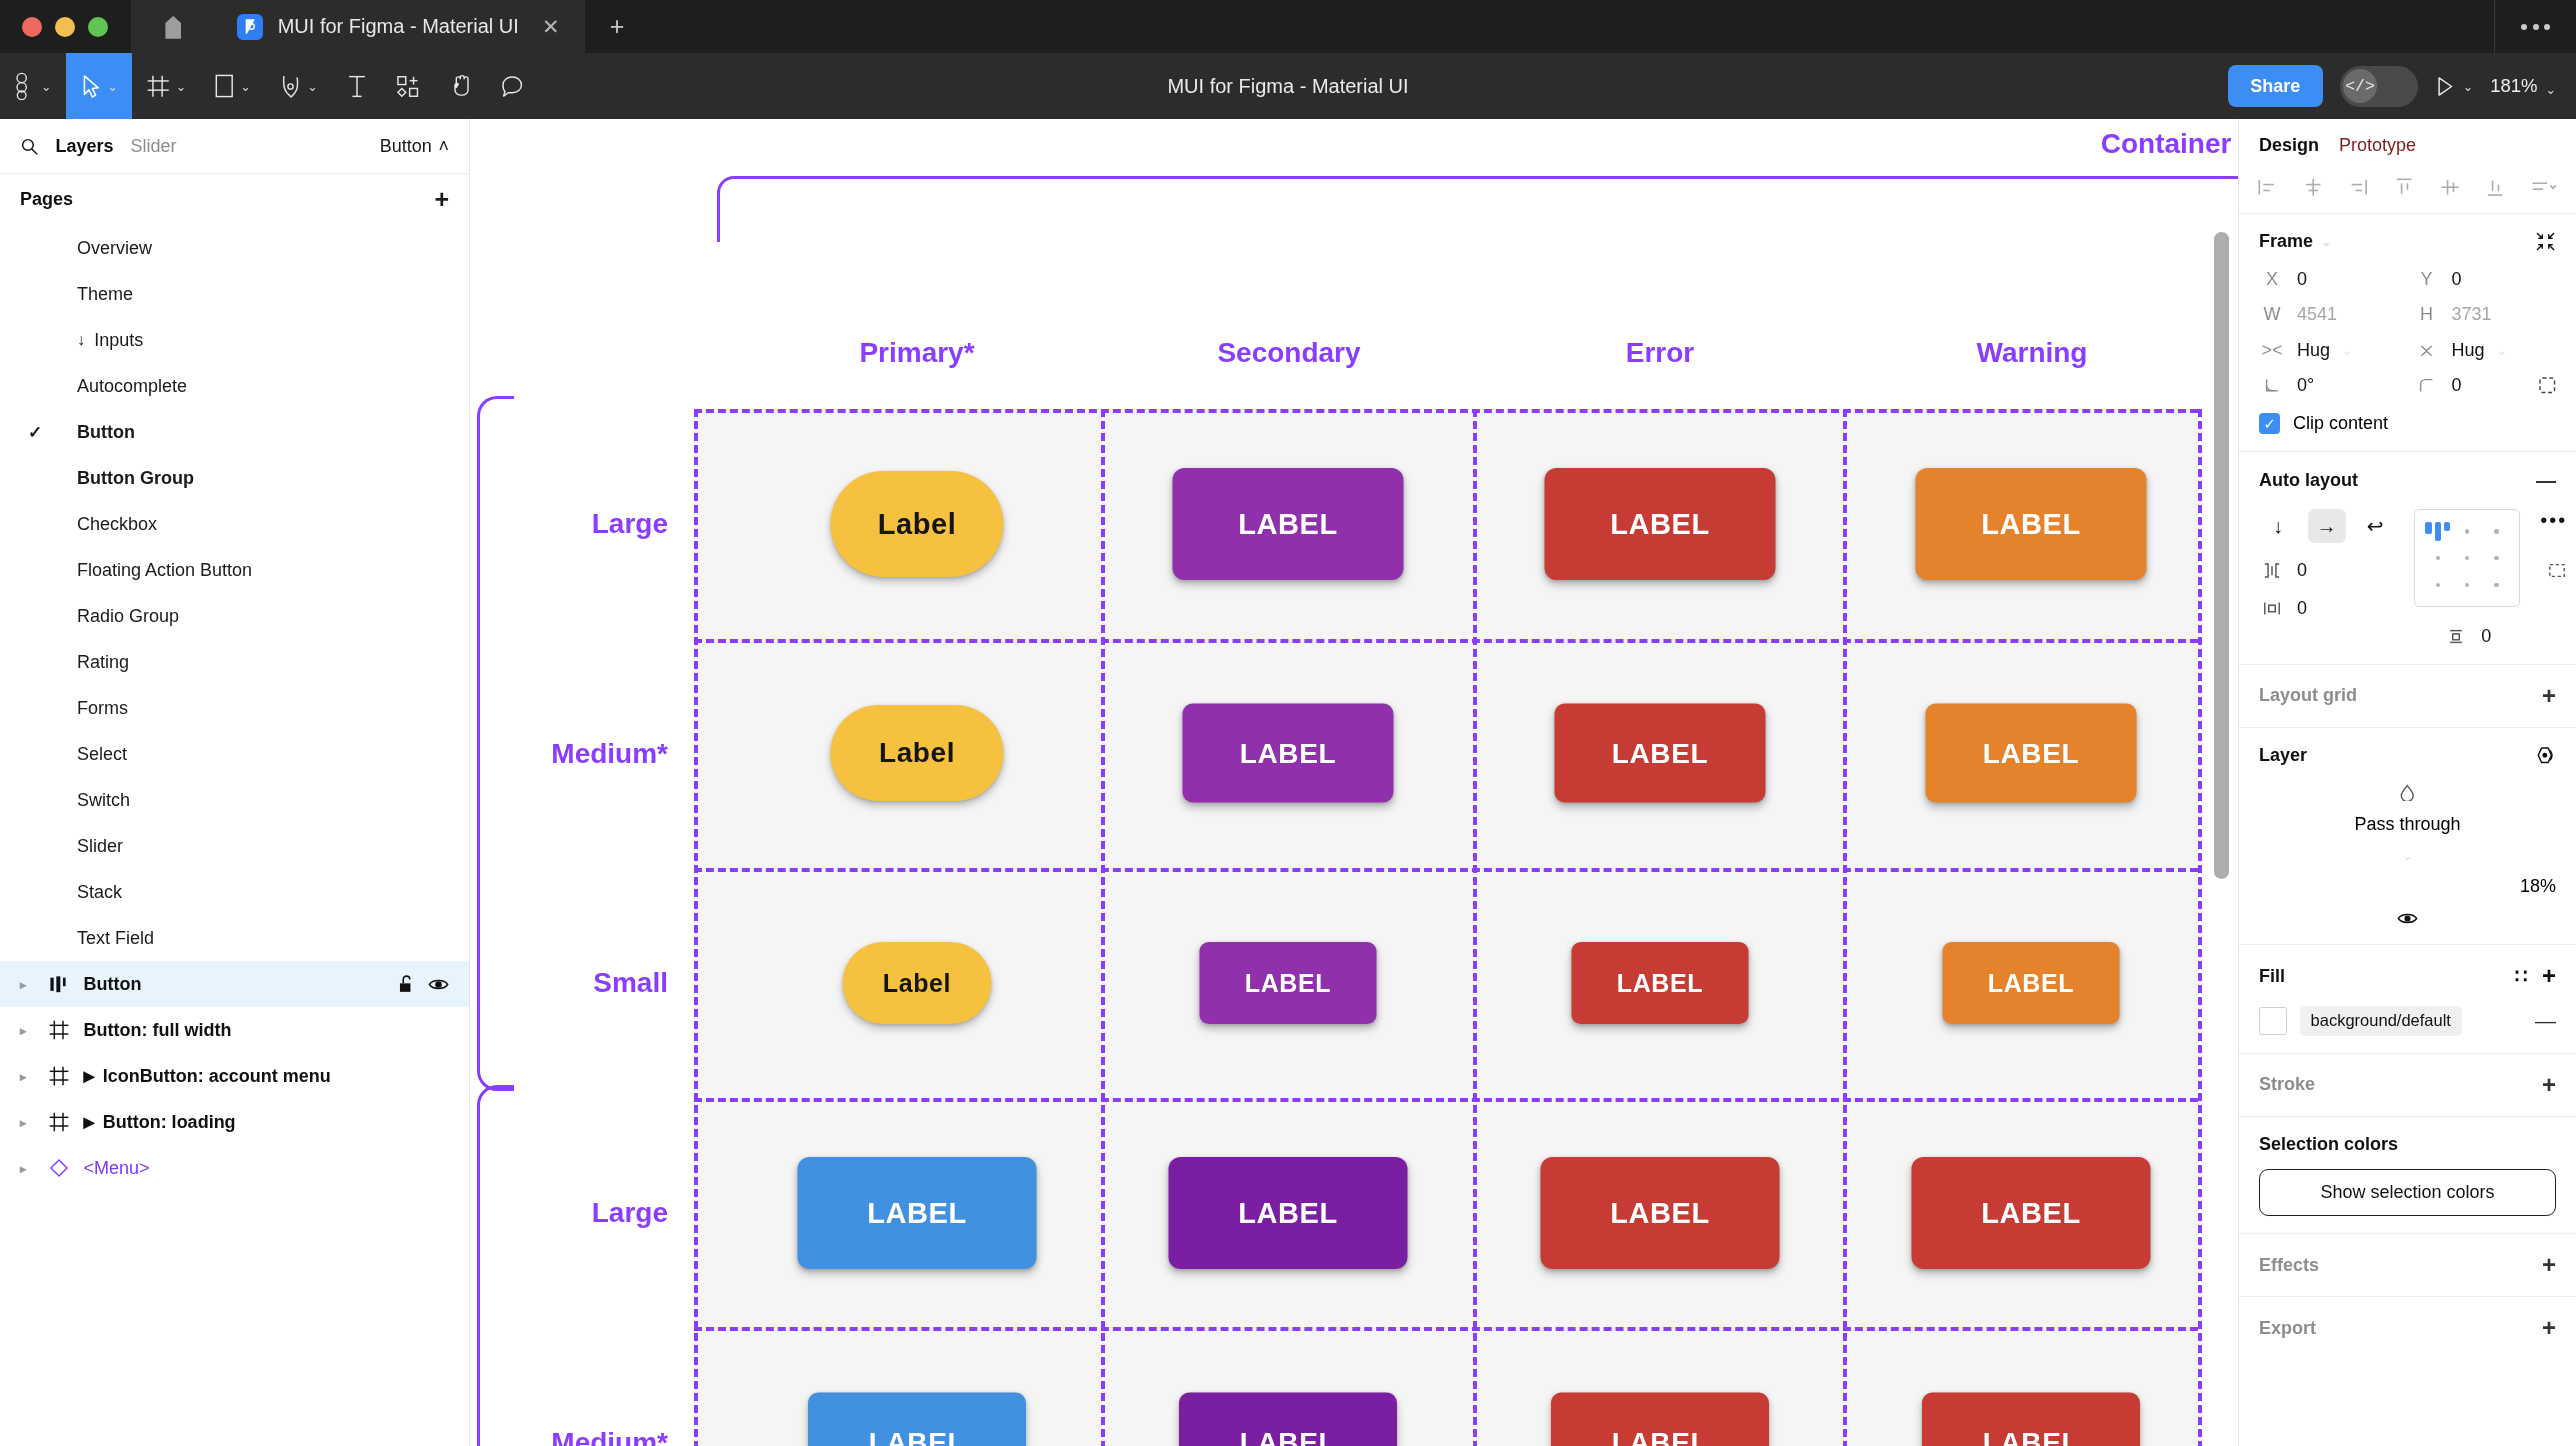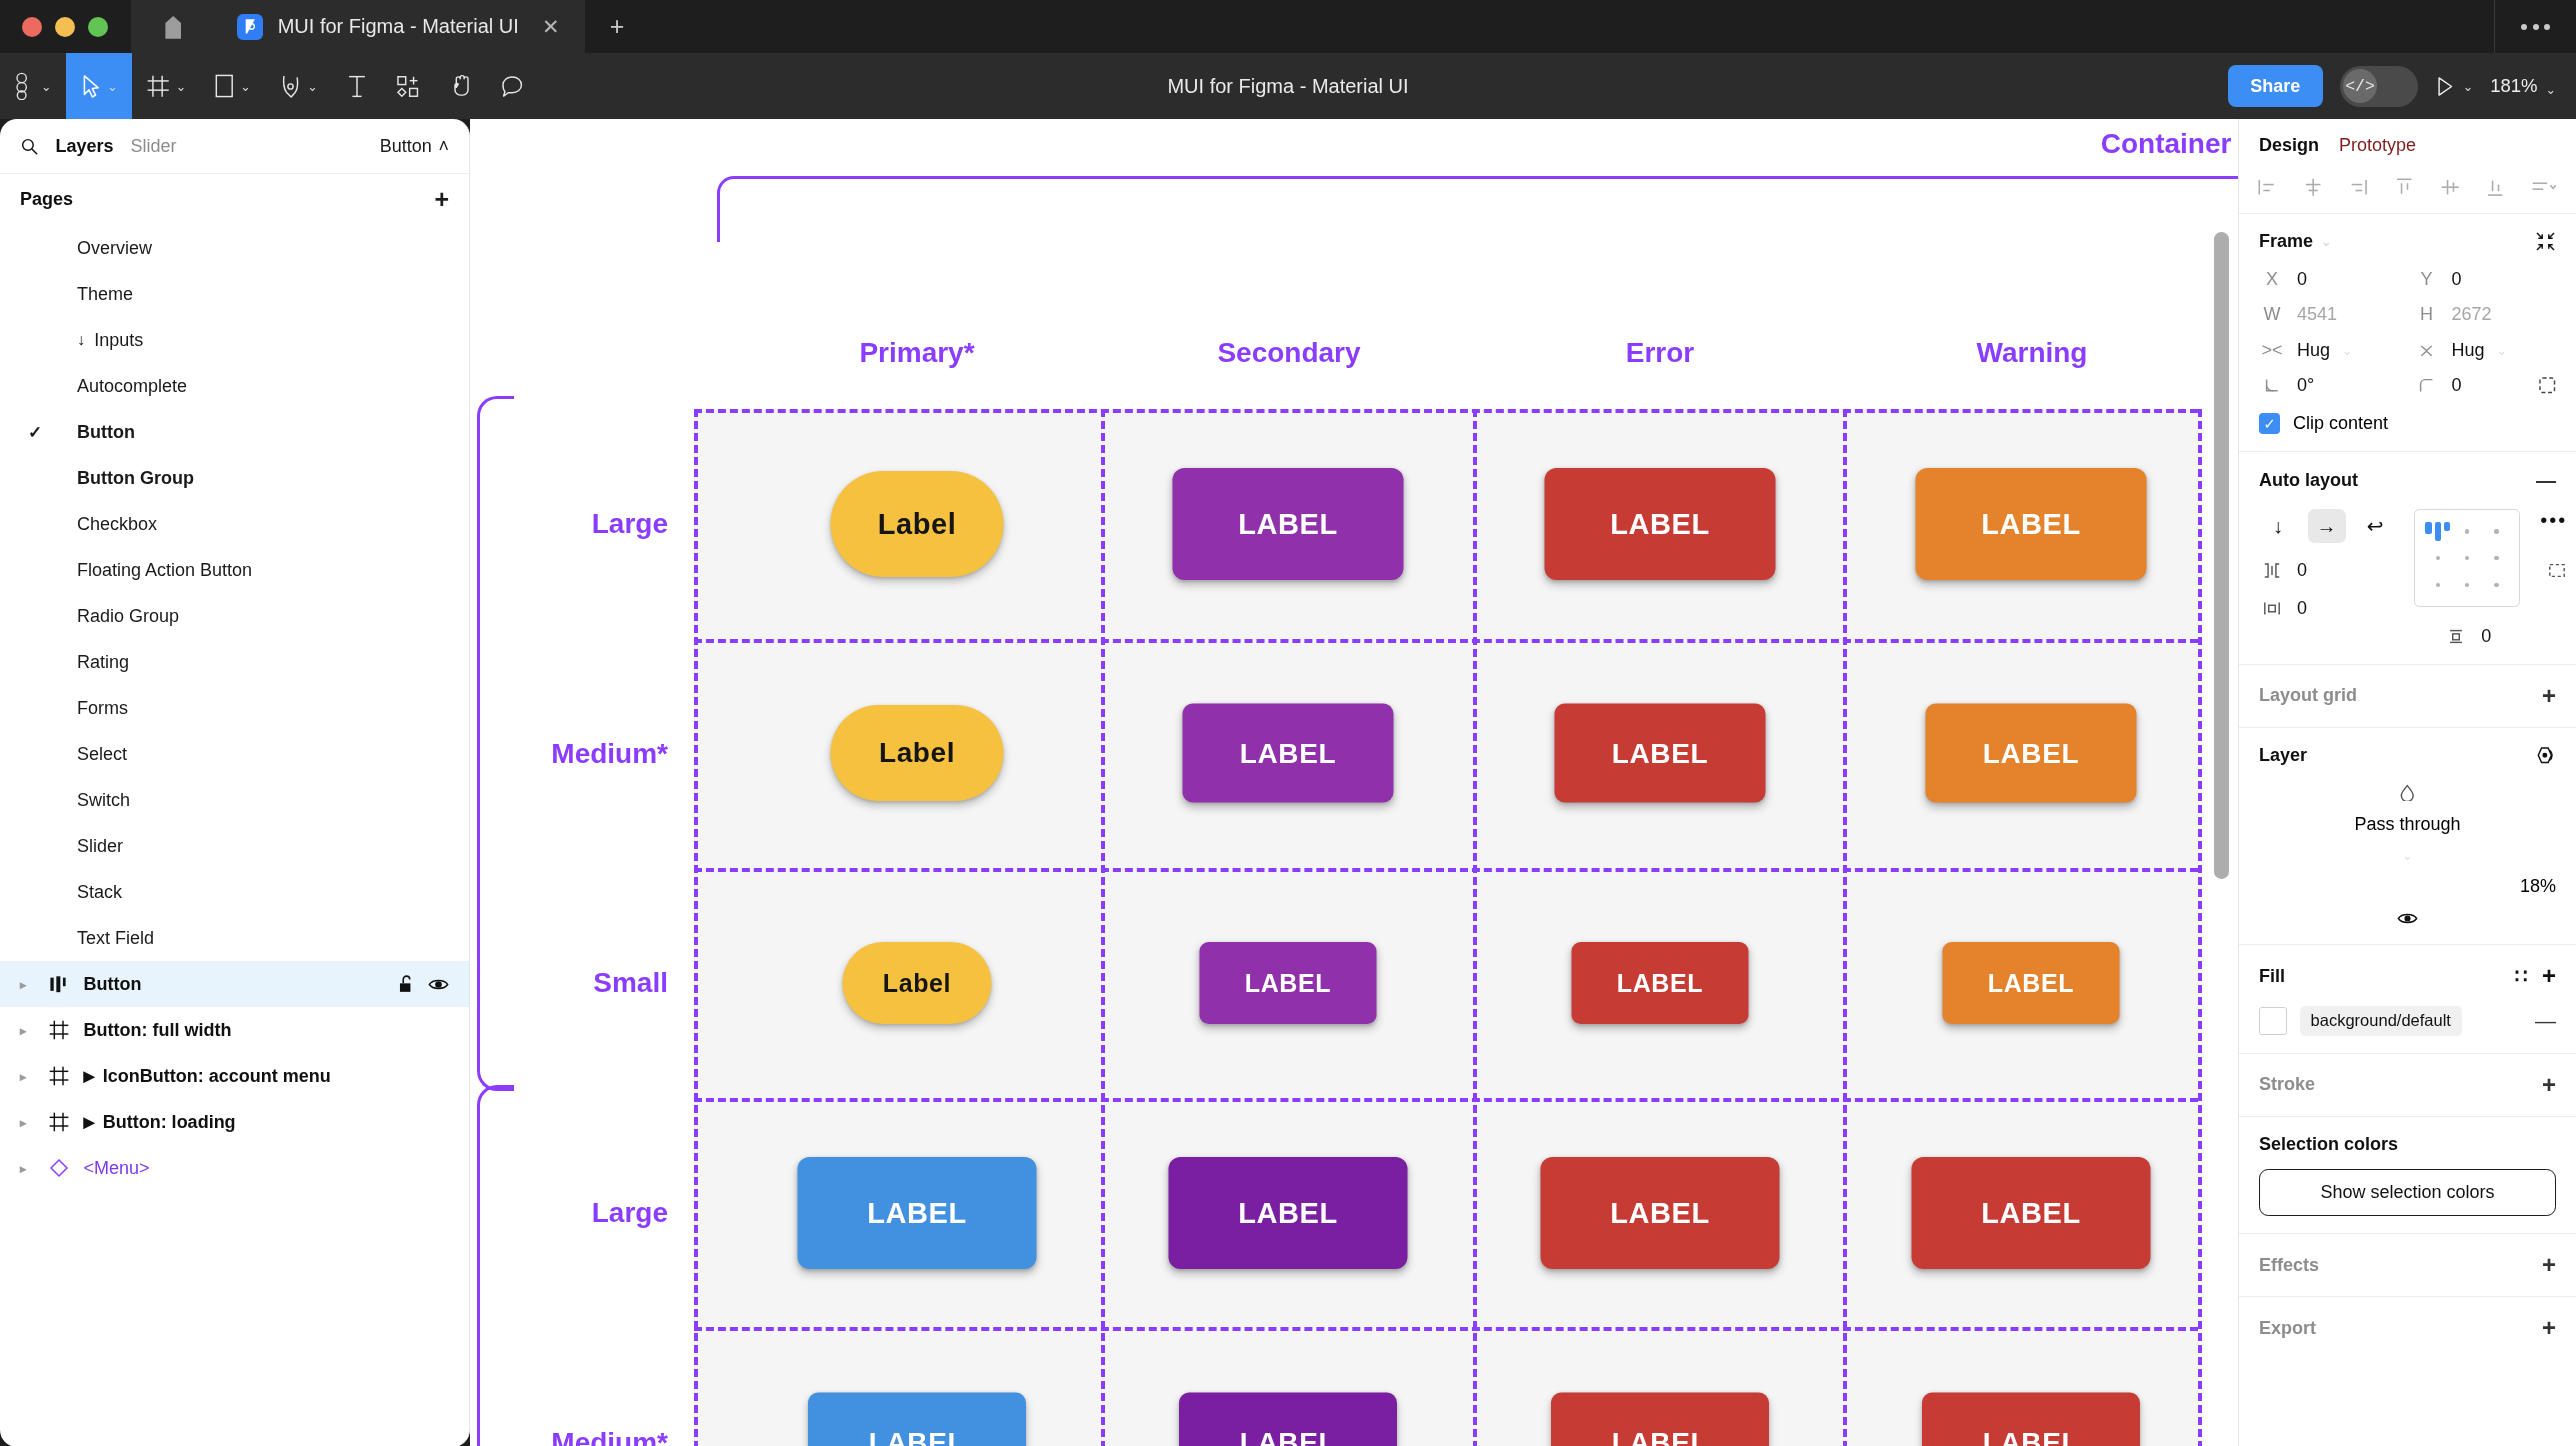--- a/index.html
+++ b/index.html
@@ -80,21 +80,21 @@
     width: 34px; height: 34px; border-radius: 50%; background: #6a6a6a;
     display: flex; align-items: center; justify-content: center;
     color: #e9e9e9; font-size: 16.5px; font-family: "Liberation Mono", monospace;
   }
   .play-group { display: flex; align-items: center; gap: 8px; color: #eee; }
   .zoom-group { display: flex; align-items: flex-end; gap: 8px; color: #eee; font-size: 18.5px; }
 
   
   .sidebar {
     position: absolute; top: 119px; left: 0; width: 470px; height: 1328px;
-    background: #ffffff; border-right: 1.3px solid #e5e5e5; border-radius: 17px;
+    background: #ffffff; border-right: 1.3px solid #e5e5e5;
   }
   .sb-head {
     height: 55px; display: flex; align-items: center; gap: 17px;
     padding: 0 20px; border-bottom: 1.3px solid #ececec;
   }
   .sb-tab { font-size: 18px; color: #8c8c8c; }
   .sb-tab.active { color: #101010; font-weight: 700; }
   .sb-page-sel {
     margin-left: auto; display: flex; align-items: center; gap: 6.6px;
     font-size: 18px; color: #1a1a1a;
@@ -681,21 +681,21 @@
       <div class="prop">
         <span class="k">Y</span>
         <span class="v">0</span>
       </div>
       <div class="prop">
         <span class="k">W</span>
         <span class="v dim">4541</span>
       </div>
       <div class="prop">
         <span class="k">H</span>
-        <span class="v dim">2672</span>
+        <span class="v dim">3731</span>
       </div>
       <div class="prop">
         <span class="k">&gt;&lt;</span>
         <span class="v">Hug</span>
         <span class="chev">⌄</span>
       </div>
       <div class="prop">
         <span class="k">
           <svg width="17" height="17" viewBox="0 0 26 26" stroke="#8d8d8d" stroke-width="2.2" fill="none">
               <path d="M5 6 L13 13 L21 6"></path>

